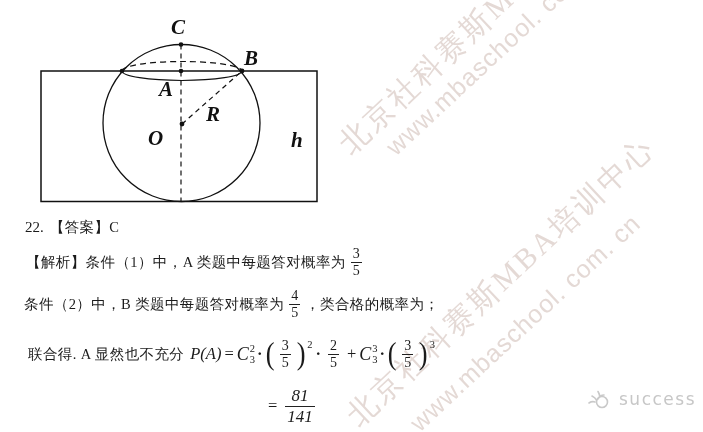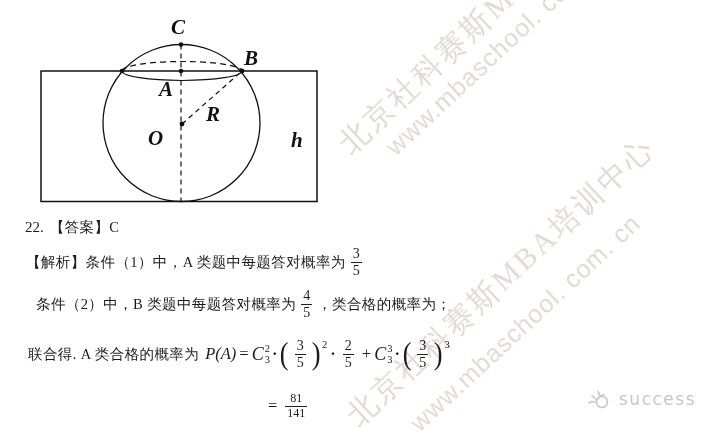--- a/index.html
+++ b/index.html
@@ -32,29 +32,29 @@
   #figure text{
     font-family:"Liberation Serif","DejaVu Serif",serif;
     font-style:italic;font-weight:bold;font-size:21px;fill:#111;
   }
   
   .sol{position:absolute;left:0;top:210px;width:703px;height:222px;z-index:2;font-size:14.5px;}
   .sline{position:absolute;display:flex;align-items:center;white-space:nowrap;letter-spacing:.4px;}
   #ans-line{left:25px;top:8px;}
   #ans-line .num{margin-right:6px;font-size:15px;letter-spacing:0;}
   #line1{left:26px;top:32px;height:40px;}
-  #line2{left:24px;top:74px;height:40px;margin-left:12px;}
+  #line2{left:24px;top:74px;height:40px;}
   #line3{left:28px;top:120px;height:48px;}
   #line4{left:265px;top:172px;height:48px;}
   .frac{
     display:inline-flex;flex-direction:column;align-items:center;
     font-size:14px;line-height:1.12;margin:0 5px;letter-spacing:0;
   }
   .frac .den{border-top:1.2px solid #222;padding:0 2px;}
-  .frac.big{font-size:12px;}
+  .frac.big{font-size:17px;font-style:italic;}
   
   .math{display:inline-flex;align-items:center;font-size:16.5px;letter-spacing:0;}
   .mi{font-style:italic;}
   .mo{margin:0 3px;}
   .dot{margin:0 2px;font-weight:bold;}
   .comb{display:inline-flex;align-items:center;}
   .comb .base{font-style:italic;font-size:18px;}
   .scripts{display:inline-flex;flex-direction:column;font-size:10.5px;line-height:1.05;margin-left:1px;}
   .paren{font-size:31px;font-weight:400;line-height:.8;transform:scaleX(.85);}
   .exp{font-size:10.5px;align-self:flex-start;margin:1px 1px 0 1px;}
@@ -116,21 +116,21 @@
   <div class="sline" id="line2">
     <span>条件（2）中，B 类题中每题答对概率为</span>
     <span class="frac">
       <span class="numr">4</span>
       <span class="den">5</span>
     </span>
     <span>，类合格的概率为；</span>
   </div>
 
   <div class="sline" id="line3">
-    <span>联合得. A 类合格的概率为</span>
+    <span>联合得. A 显然也不充分</span>
     <span class="math" style="margin-left:6px;">
       <span class="mi">P</span>
       <span class="mi">(A)</span>
       <span class="mo">=</span>
       <span class="comb">
         <span class="base">C</span>
         <span class="scripts">
           <span>2</span>
           <span>3</span>
         </span>

